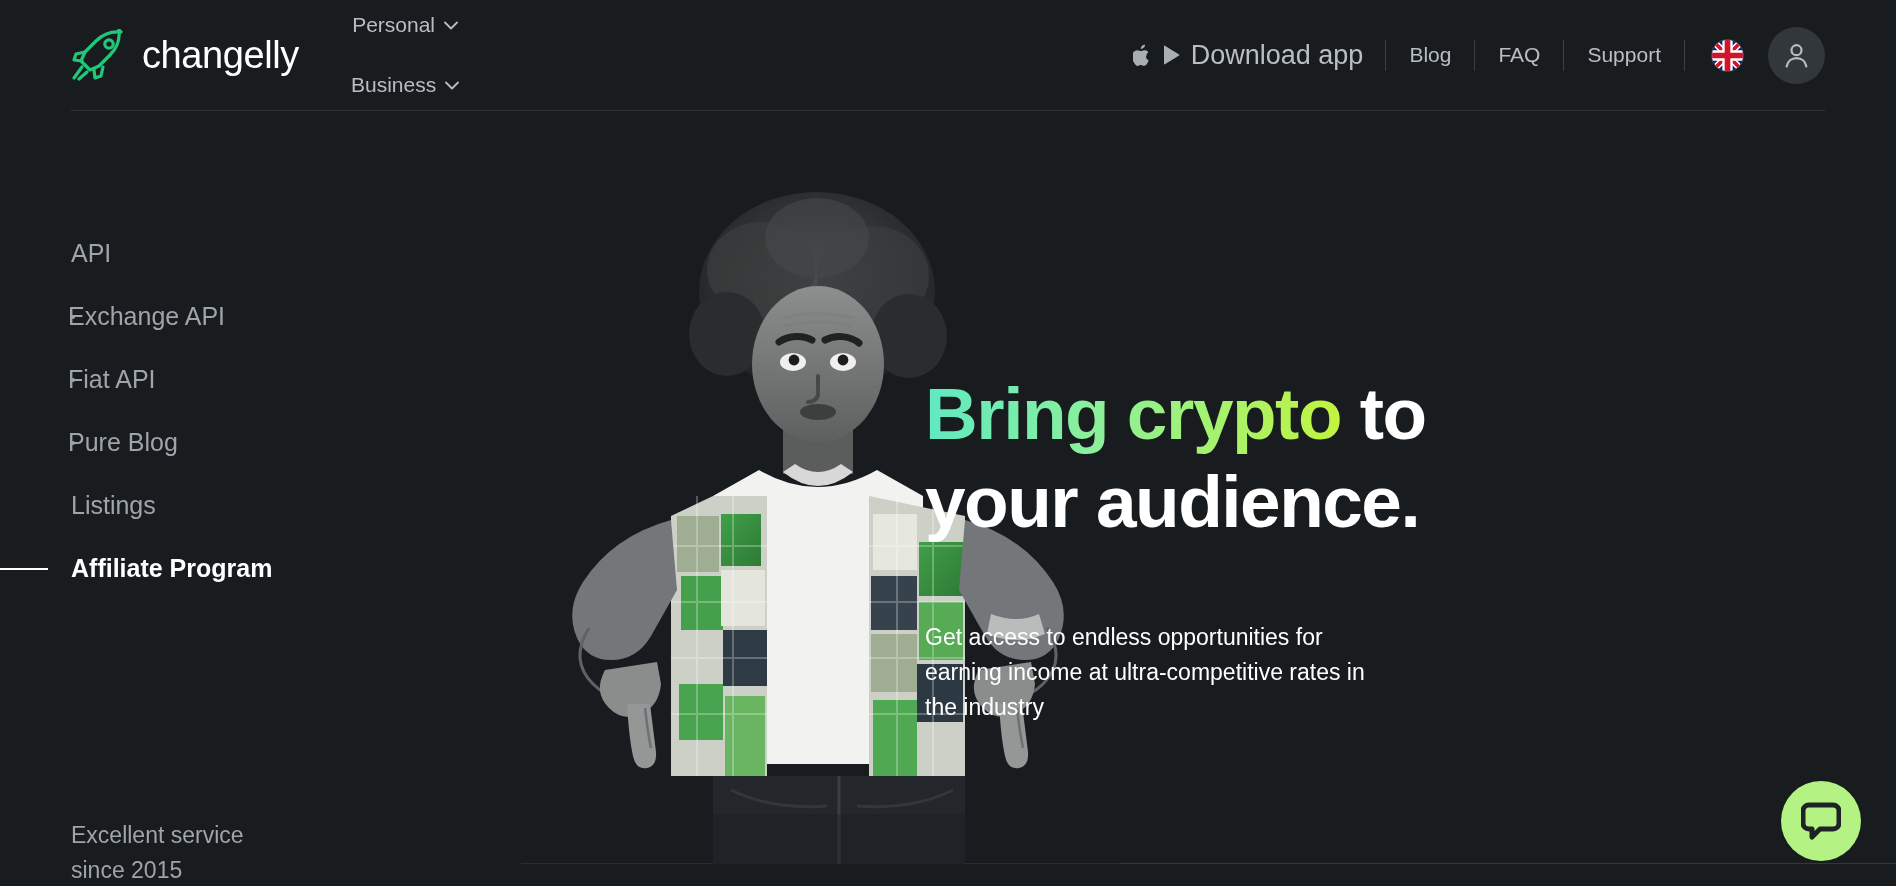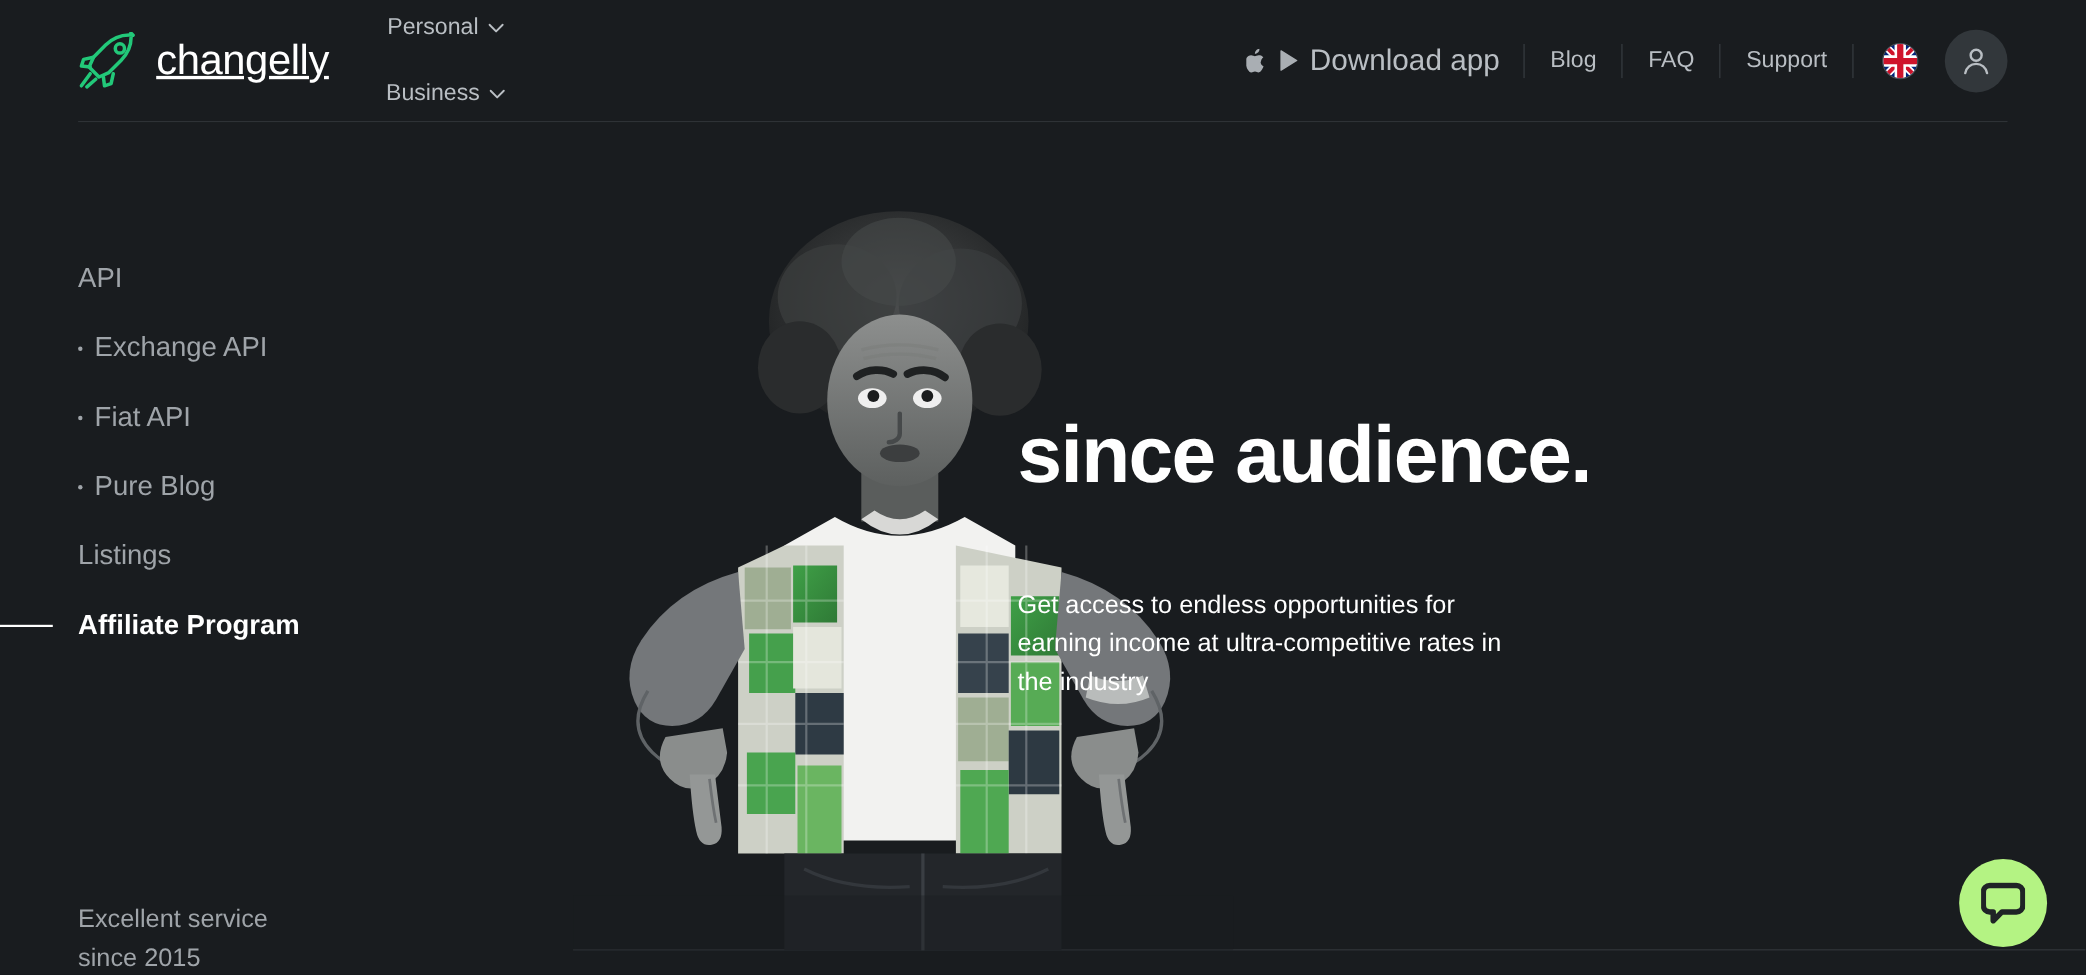--- a/index.html
+++ b/index.html
@@ -15,21 +15,21 @@
   .header {
     position:absolute; left:0; top:0; width:1896px; height:112px;
   }
   .header-inner {
     position:absolute; left:71px; top:0; right:71px; height:111px;
     display:flex; align-items:center;
     border-bottom:1px solid #2e3236;
   }
   .logo { display:flex; align-items:center; gap:15px; cursor:pointer; }
   .logo-mark { width:56px; height:52px; display:block; }
-  .logo-word { font-size:38px; color:#fff; font-weight:400; letter-spacing:-0.4px;text-decoration:underline; }
+  .logo-word { font-size:38px; color:#fff; font-weight:400; letter-spacing:-0.4px; }
 
   .nav-main { display:flex; align-items:center; gap:36px; margin-left:52px;flex-direction:column; }
   .nav-drop {
     display:flex; align-items:center; gap:9px;
     font-size:21px; color:#b9bec3; cursor:pointer;
   }
   .chev { width:14px; height:9px; display:block; }
 
   .nav-right { margin-left:auto; display:flex; align-items:center; }
   .dl-group { display:flex; align-items:center; gap:11px; padding-right:22px; cursor:pointer; }
@@ -49,21 +49,21 @@
   }
   .avatar-ico { width:27px; height:27px; display:block; }
 
   
   .sidebar { position:absolute; left:0; top:222px; width:430px; }
   .side-item {
     position:relative; font-size:25px; color:#9fa4a9;
     padding:0 0 0 71px; height:63px; display:flex; align-items:center;
     cursor:pointer; white-space:nowrap;
   }
-  .side-item.sub { padding-left:86px; }
+  .side-item.sub { padding-left:68px; }
   .side-item.sub .dot {
     position:absolute; left:71px; top:50%; width:4px; height:4px;
     background:#9fa4a9; border-radius:50%; transform:translateY(-50%);
   }
   .side-item.active { color:#ffffff; font-weight:700; }
   .side-item.active .marker {
     position:absolute; left:0; top:50%; width:48px; height:2px;
     background:#ffffff; transform:translateY(-50%);
   }
 
@@ -317,21 +317,24 @@
         <path d="M458 486q-12 22 4 38 14 14 32 6 18-8 20-30l-4-22z" fill="#8a8d8c"></path>
         <path d="M478 520q2 34 6 52 3 14 14 12 10-2 9-16l-6-48z" fill="#949796"></path>
         <path d="M496 524q3 26 6 40" stroke="#6e7173" stroke-width="2.5" fill="none"></path>
 
         <rect x="0" y="630" width="600" height="50" fill="#191c1f" opacity="0.35"></rect>
       </svg>
     </div>
 
     <div class="hero-copy">
       <div class="headline">
-        <div>since audience.</div>
+        <div>
+          <span class="grad">Bring crypto</span><span> to</span>
+        </div>
+        <div>your audience.</div>
       </div>
       <div class="subcopy">Get access to endless opportunities for
 earning income at ultra-competitive rates in
 the industry</div>
     </div>
   </div>
 
   <div class="chat-fab">
     <span>
       <svg class="chat-ico" viewBox="0 0 40 38">

